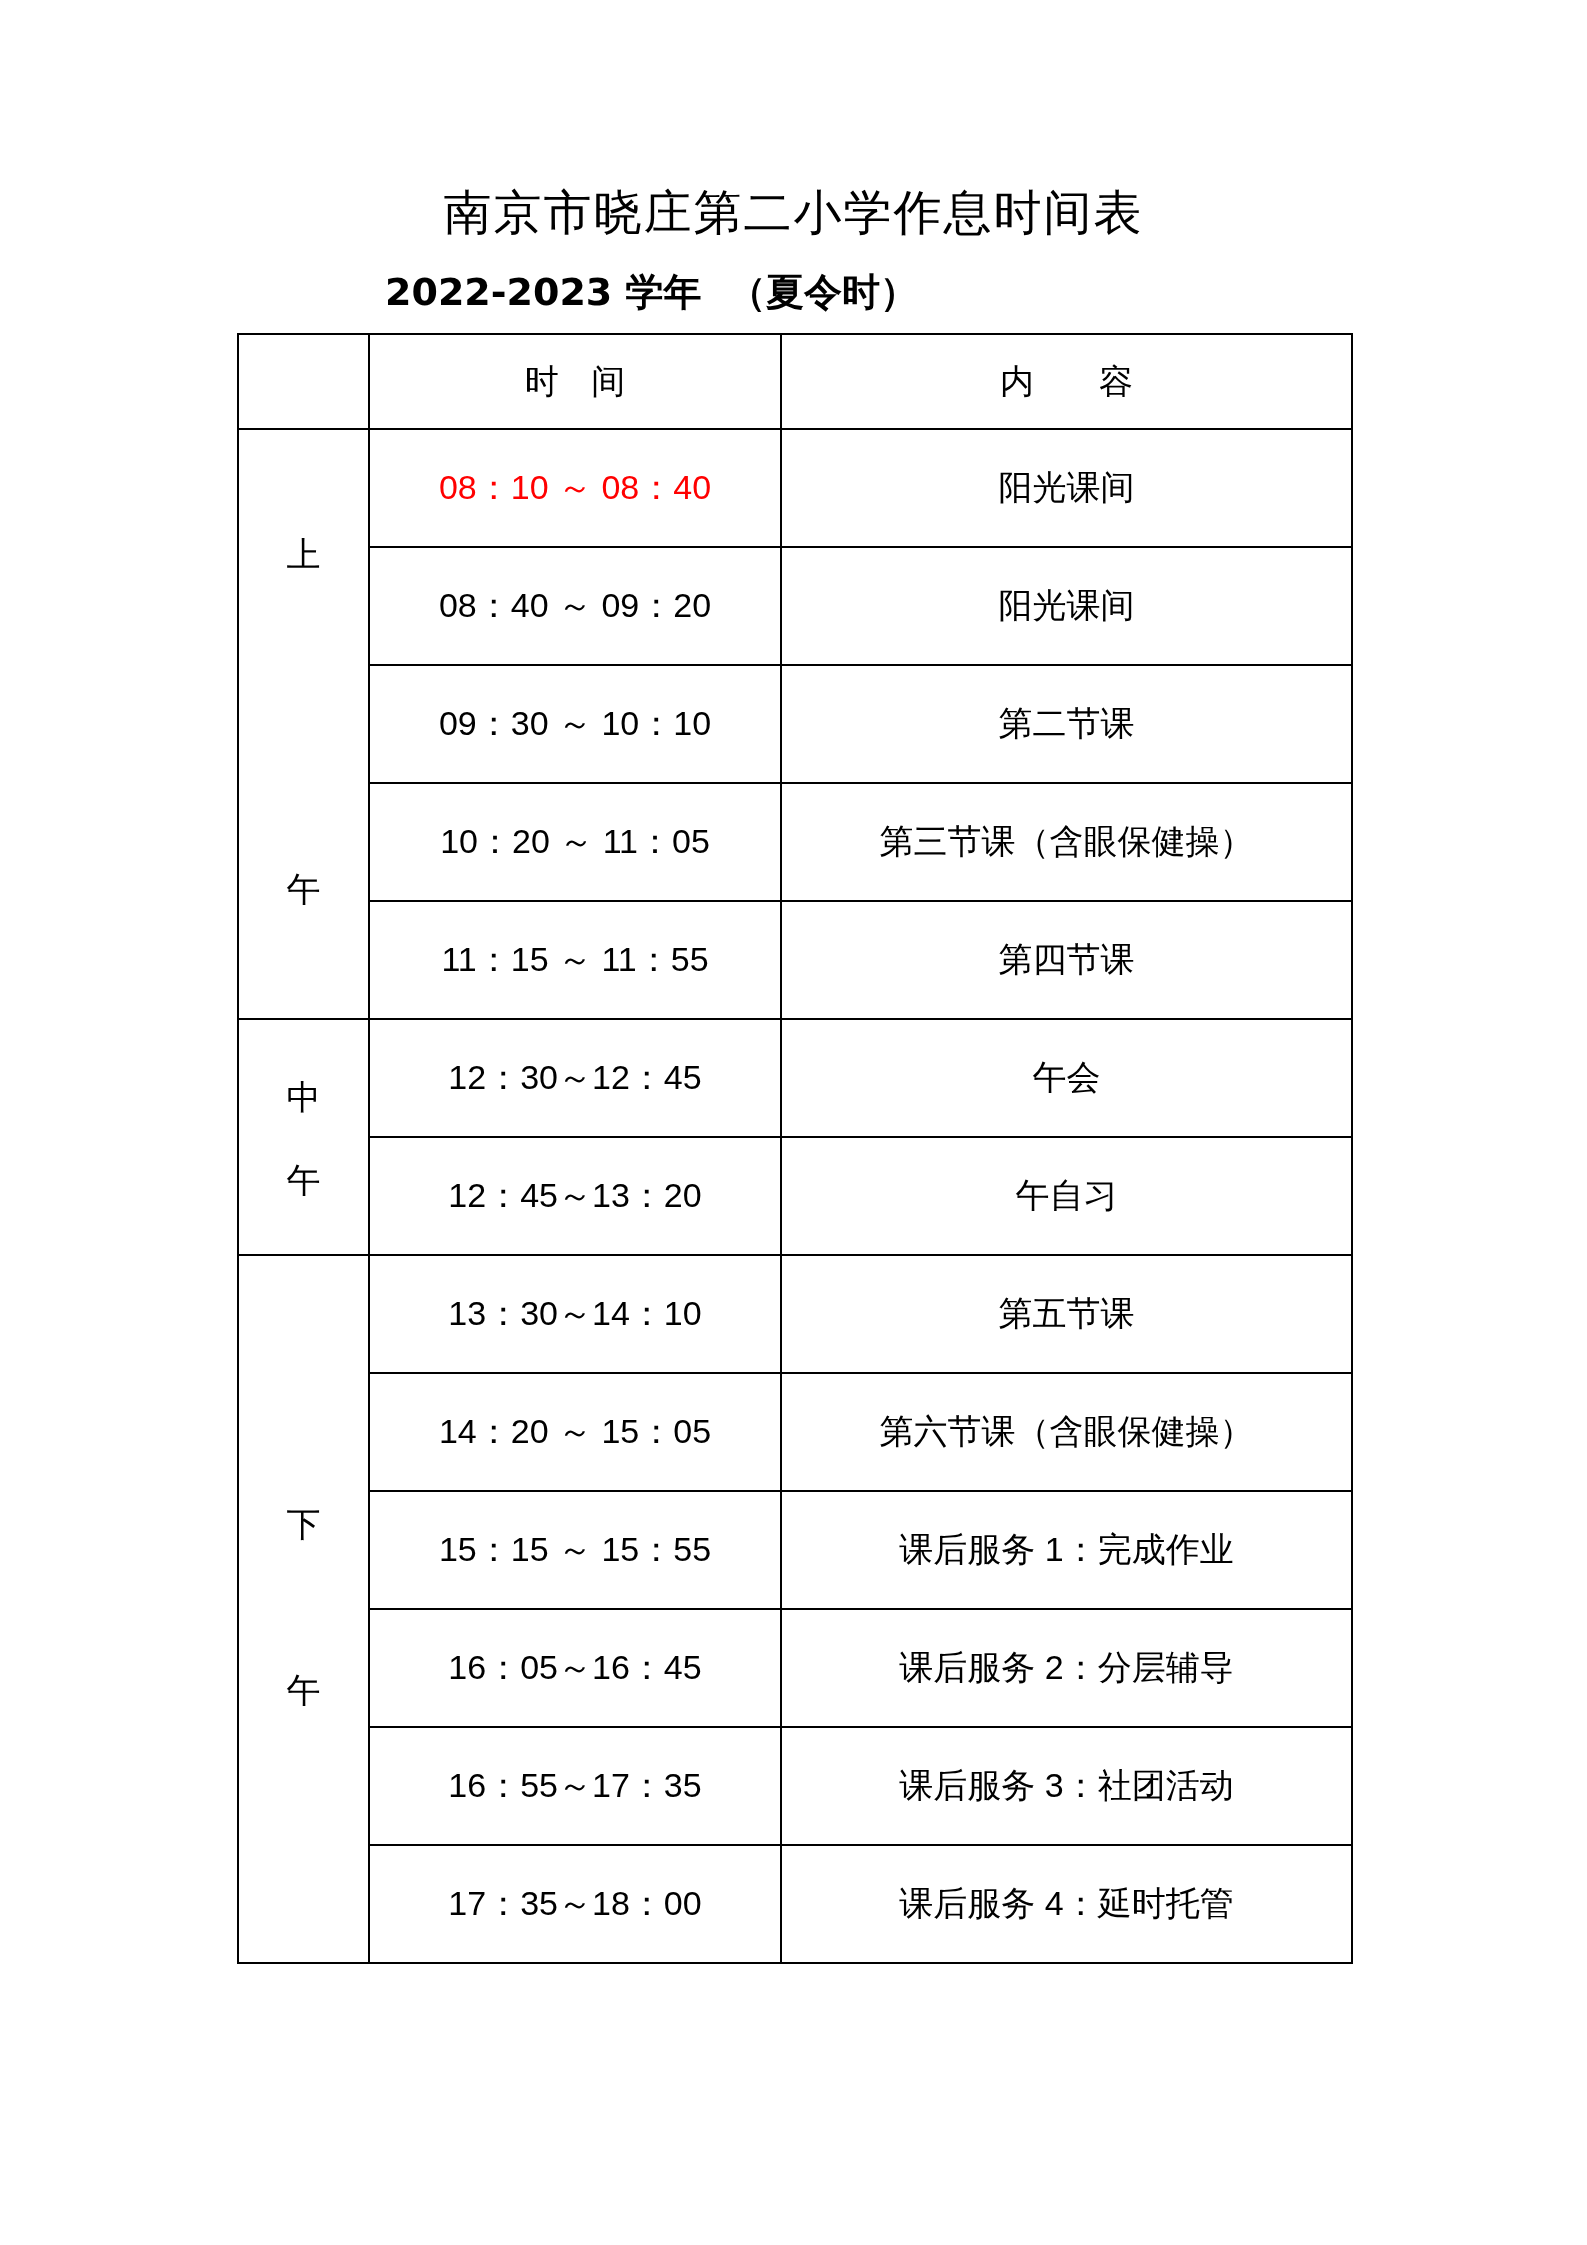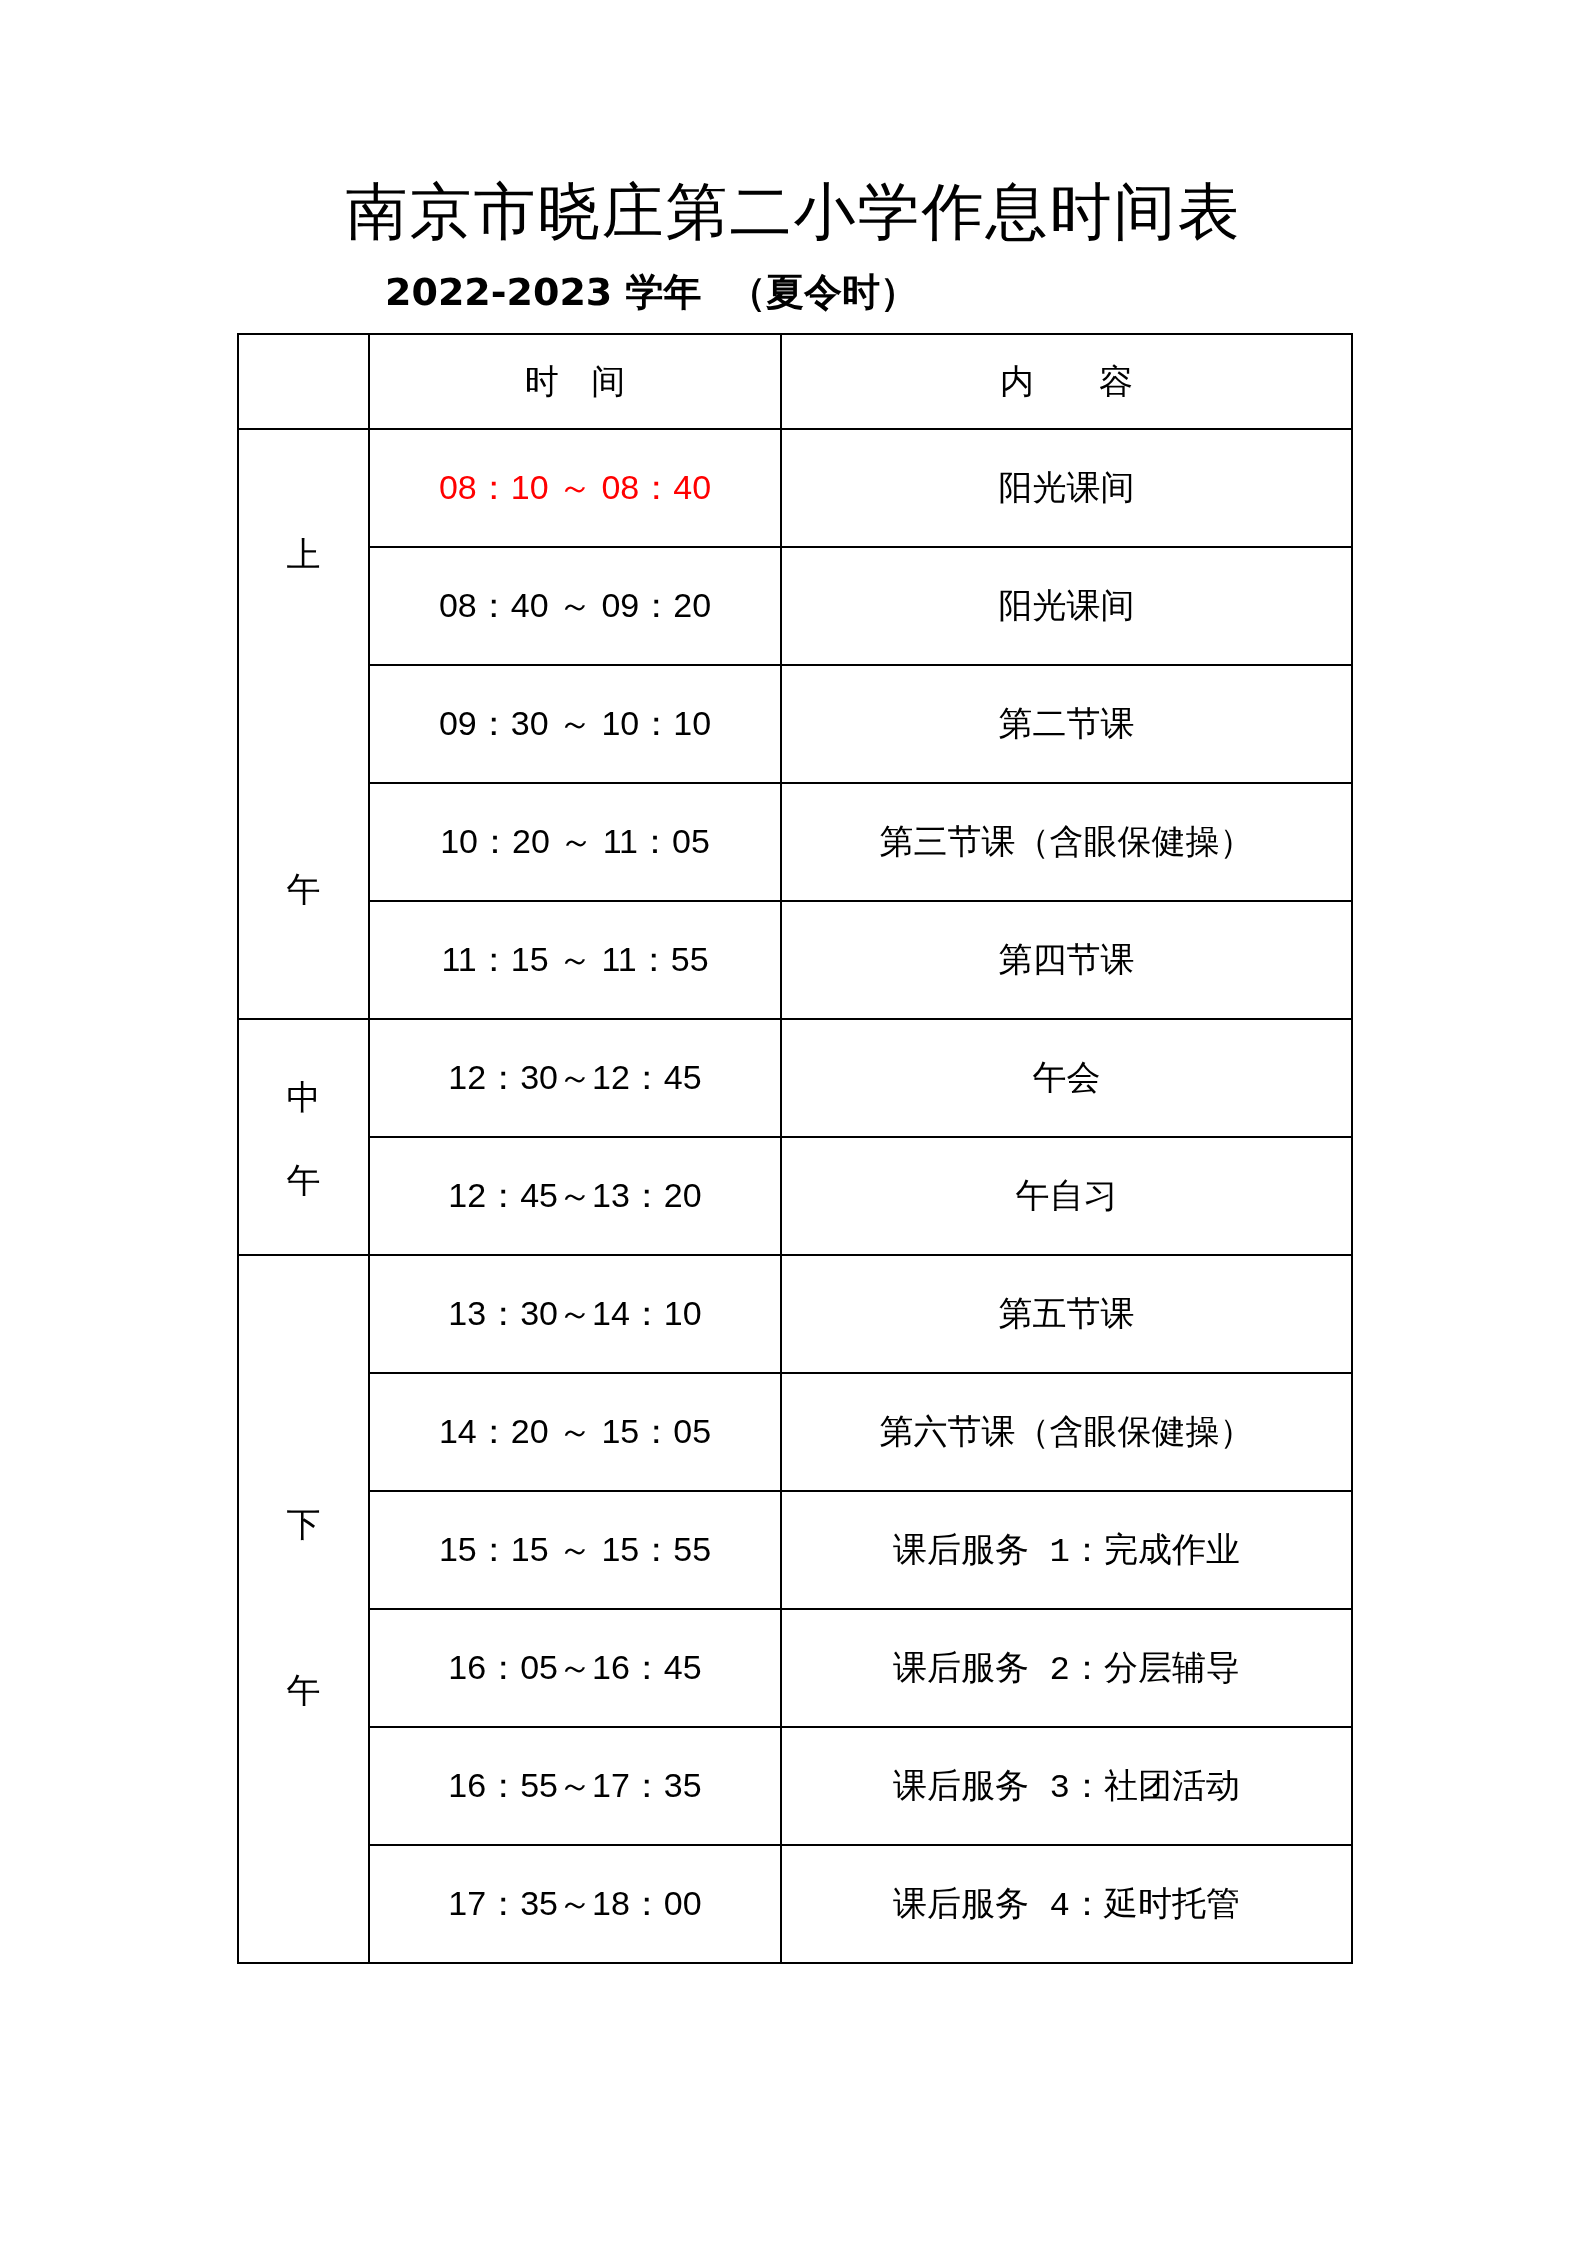--- a/index.html
+++ b/index.html
@@ -15,21 +15,21 @@
       font-family: "DejaVu Serif", "Liberation Serif", serif;
       color: #000000;
     }
     .title {
       position: absolute;
       left: 0;
       width: 1587px;
       top: 172px;
       text-align: center;
       font-family: "DejaVu Serif", "Liberation Serif", serif;
-      font-size: 62px;
+      font-size: 48px;
       line-height: 80px;
       letter-spacing: 2px;
       white-space: nowrap;
     }
     .subtitle {
       position: absolute;
       left: 0;
       width: 1303px;
       top: 266px;
       text-align: center;
@@ -59,21 +59,21 @@
     col.c-time   { width: 412px; }
     col.c-content{ width: 571px; }
     tr.row { height: 118px; }
     tr.header-row { height: 95px; }
     td.time-cell {
       font-family: Liberation Sans, sans-serif;
       font-size: 36px;
     }
     td.time-cell.highlight { color: #ff0000; }
     td.content-cell {
-      font-family: Liberation Mono, monospace;
+      font-family: Liberation Sans, sans-serif;
       font-size: 34px;
     }
     td.header-cell {
       font-size: 34px;
     }
     td.period-cell {
       position: relative;
       font-size: 36px;
     }
     .period-char {

